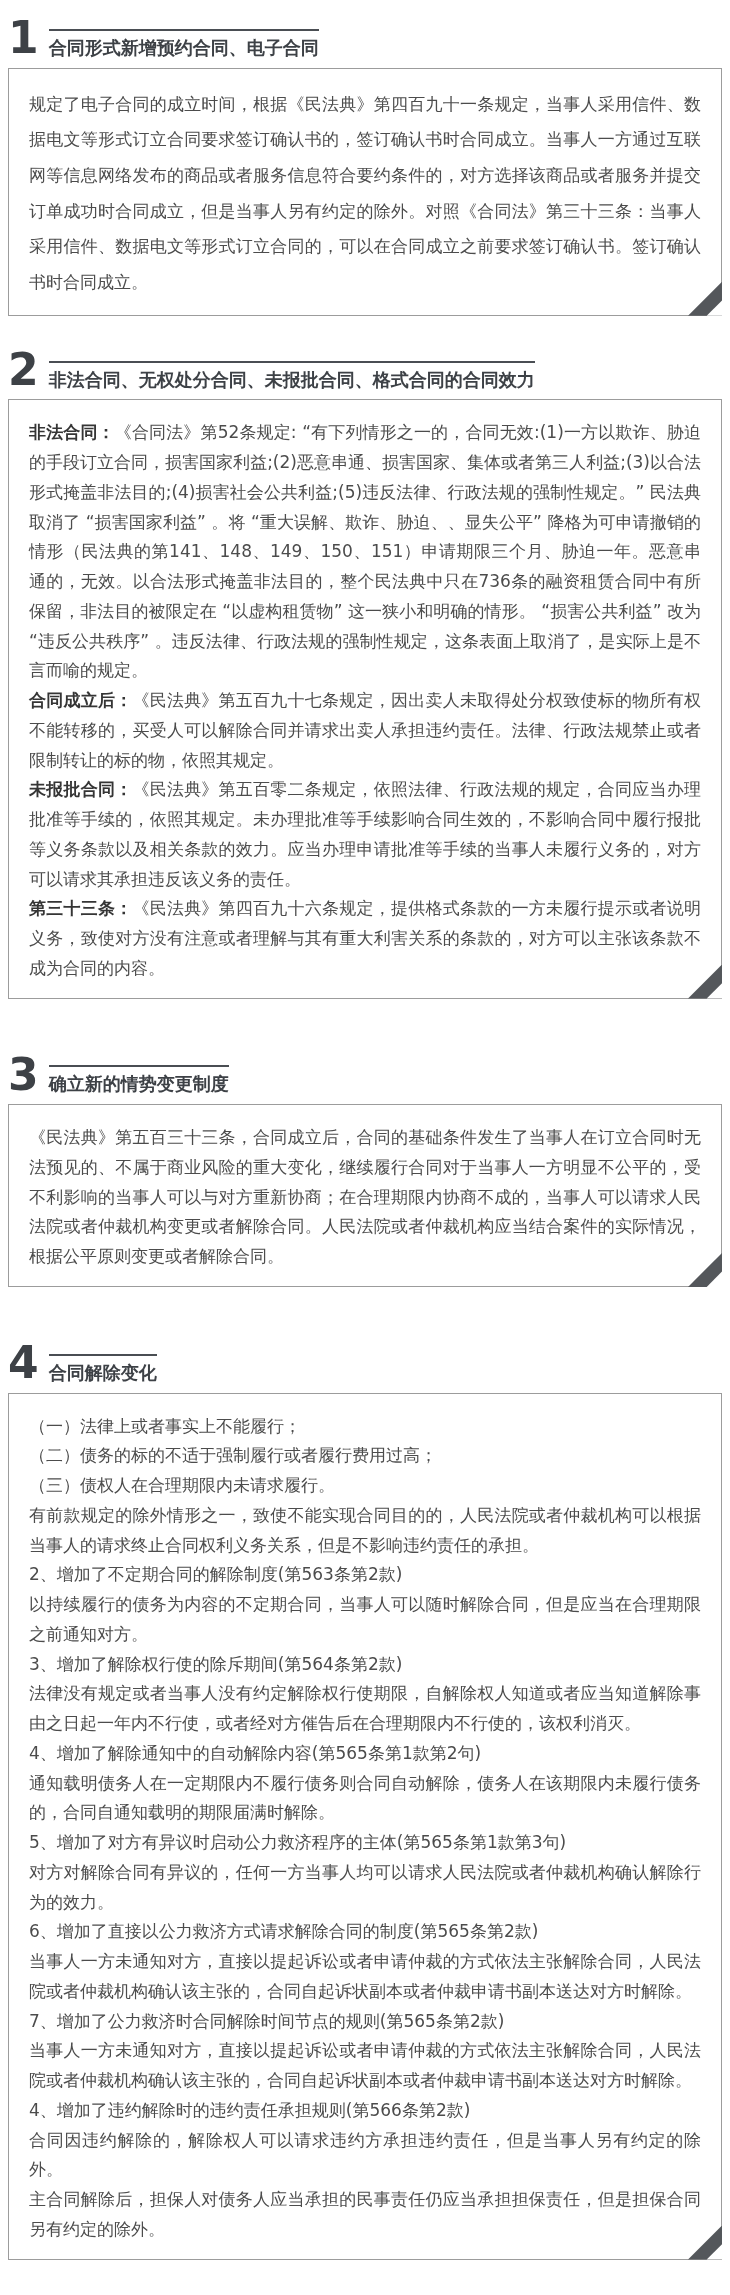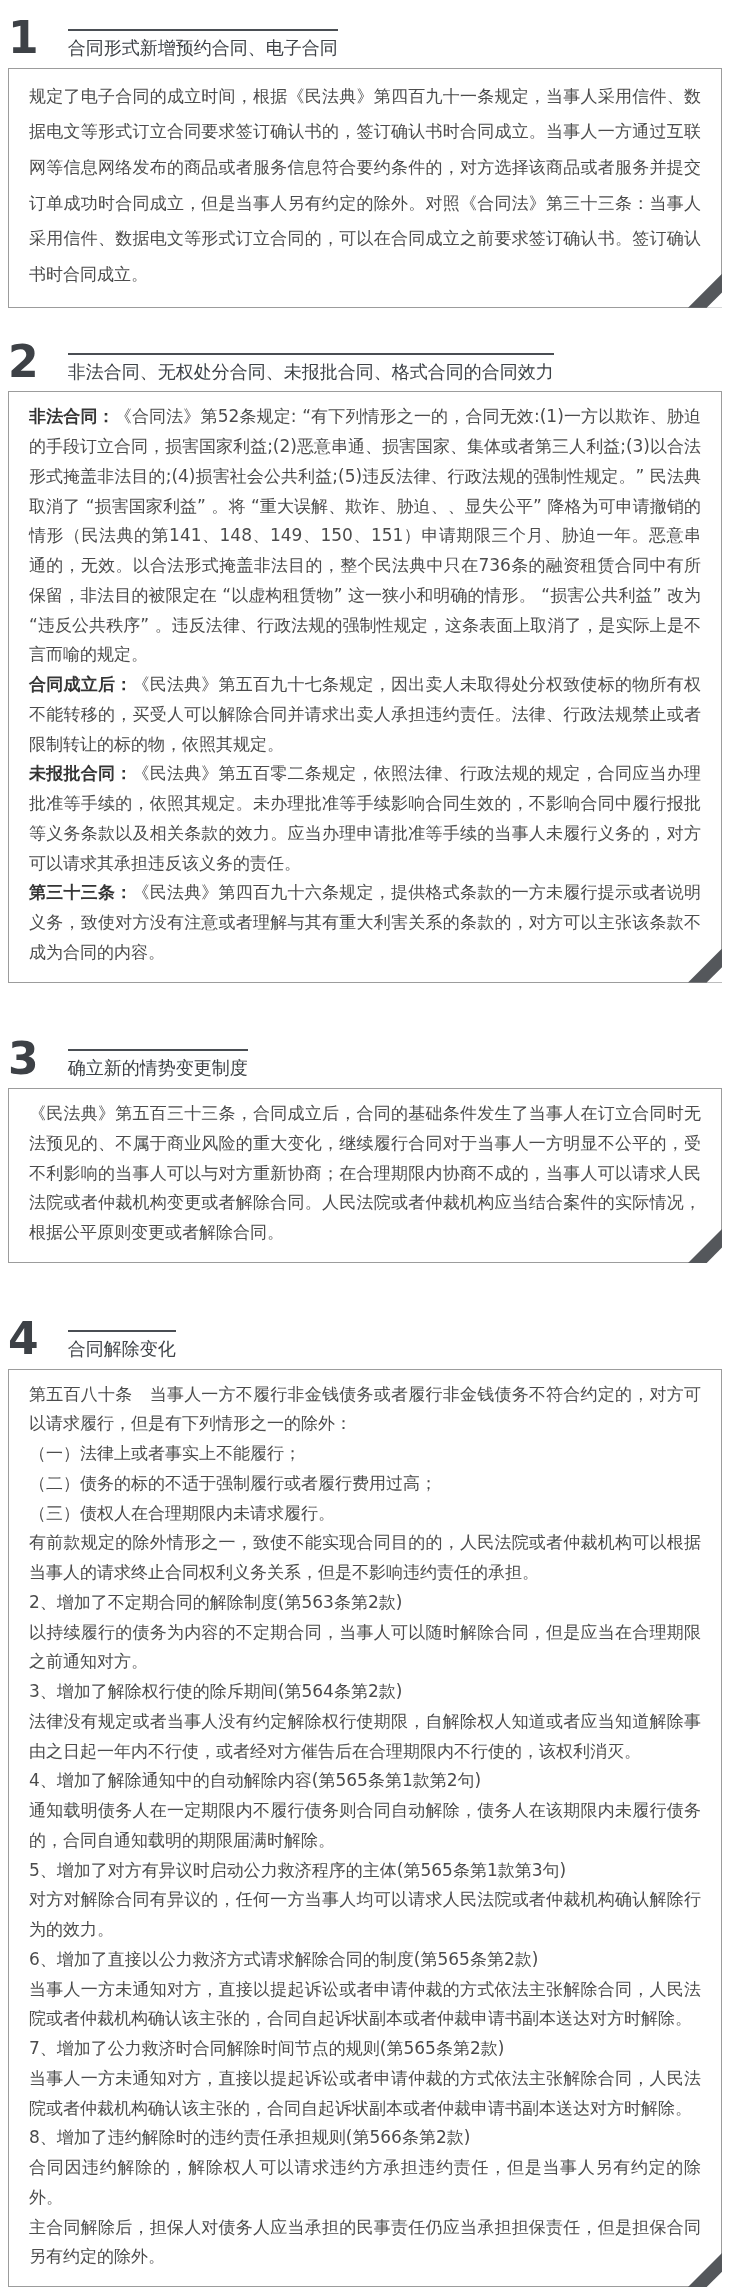--- a/index.html
+++ b/index.html
@@ -29,31 +29,30 @@
     line-height: 0.9;
     font-weight: bold;
     color: #3d4146;
     letter-spacing: -2px;
   }
   .sec-title {
     display: inline-block;
     border-top: 2px solid #4a4e53;
     padding-top: 7px;
     font-size: 18px;
-    font-weight: normal;
+    font-weight: bold;
     color: #3d4146;
     line-height: 1.1;
-    margin-left: 19px;
   }
 
   .notebox {
     position: relative;
     border: 1px solid #9c9c9c;
     background: #ffffff;
-    padding: 10px 20px 14px 20px;
+    padding: 18px 20px 14px 20px;
   }
   
   .notebox::before {
     content: "";
     position: absolute;
     right: -1px;
     bottom: -1px;
     width: 34px;
     height: 34px;
     background: #54575b;
@@ -117,35 +116,34 @@
     <p class="para">《民法典》第五百三十三条，合同成立后，合同的基础条件发生了当事人在订立合同时无法预见的、不属于商业风险的重大变化，继续履行合同对于当事人一方明显不公平的，受不利影响的当事人可以与对方重新协商；在合理期限内协商不成的，当事人可以请求人民法院或者仲裁机构变更或者解除合同。人民法院或者仲裁机构应当结合案件的实际情况，根据公平原则变更或者解除合同。</p>
   </div>
 </div>
 
 <div class="section gap-lg">
   <div class="sec-header">
     <span class="sec-num">4</span>
     <span class="sec-title">合同解除变化</span>
   </div>
   <div class="notebox">
-    <p class="para">第五百八十条　当事人一方不履行非金钱债务或者履行非金钱债务不符合约定的，对方可以请求履行，但是有下列情形之一的除外：</p>
     <p class="para">（一）法律上或者事实上不能履行；</p>
     <p class="para">（二）债务的标的不适于强制履行或者履行费用过高；</p>
     <p class="para">（三）债权人在合理期限内未请求履行。</p>
     <p class="para">有前款规定的除外情形之一，致使不能实现合同目的的，人民法院或者仲裁机构可以根据当事人的请求终止合同权利义务关系，但是不影响违约责任的承担。</p>
     <p class="para">2、增加了不定期合同的解除制度(第563条第2款)</p>
     <p class="para">以持续履行的债务为内容的不定期合同，当事人可以随时解除合同，但是应当在合理期限之前通知对方。</p>
     <p class="para">3、增加了解除权行使的除斥期间(第564条第2款)</p>
     <p class="para">法律没有规定或者当事人没有约定解除权行使期限，自解除权人知道或者应当知道解除事由之日起一年内不行使，或者经对方催告后在合理期限内不行使的，该权利消灭。</p>
     <p class="para">4、增加了解除通知中的自动解除内容(第565条第1款第2句)</p>
     <p class="para">通知载明债务人在一定期限内不履行债务则合同自动解除，债务人在该期限内未履行债务的，合同自通知载明的期限届满时解除。</p>
     <p class="para">5、增加了对方有异议时启动公力救济程序的主体(第565条第1款第3句)</p>
     <p class="para">对方对解除合同有异议的，任何一方当事人均可以请求人民法院或者仲裁机构确认解除行为的效力。</p>
     <p class="para">6、增加了直接以公力救济方式请求解除合同的制度(第565条第2款)</p>
     <p class="para">当事人一方未通知对方，直接以提起诉讼或者申请仲裁的方式依法主张解除合同，人民法院或者仲裁机构确认该主张的，合同自起诉状副本或者仲裁申请书副本送达对方时解除。</p>
     <p class="para">7、增加了公力救济时合同解除时间节点的规则(第565条第2款)</p>
     <p class="para">当事人一方未通知对方，直接以提起诉讼或者申请仲裁的方式依法主张解除合同，人民法院或者仲裁机构确认该主张的，合同自起诉状副本或者仲裁申请书副本送达对方时解除。</p>
-    <p class="para">8、增加了违约解除时的违约责任承担规则(第566条第2款)</p>
+    <p class="para">4、增加了违约解除时的违约责任承担规则(第566条第2款)</p>
     <p class="para">合同因违约解除的，解除权人可以请求违约方承担违约责任，但是当事人另有约定的除外。</p>
     <p class="para">主合同解除后，担保人对债务人应当承担的民事责任仍应当承担担保责任，但是担保合同另有约定的除外。</p>
 
   </div>
 </div>
 
 </body></html>

